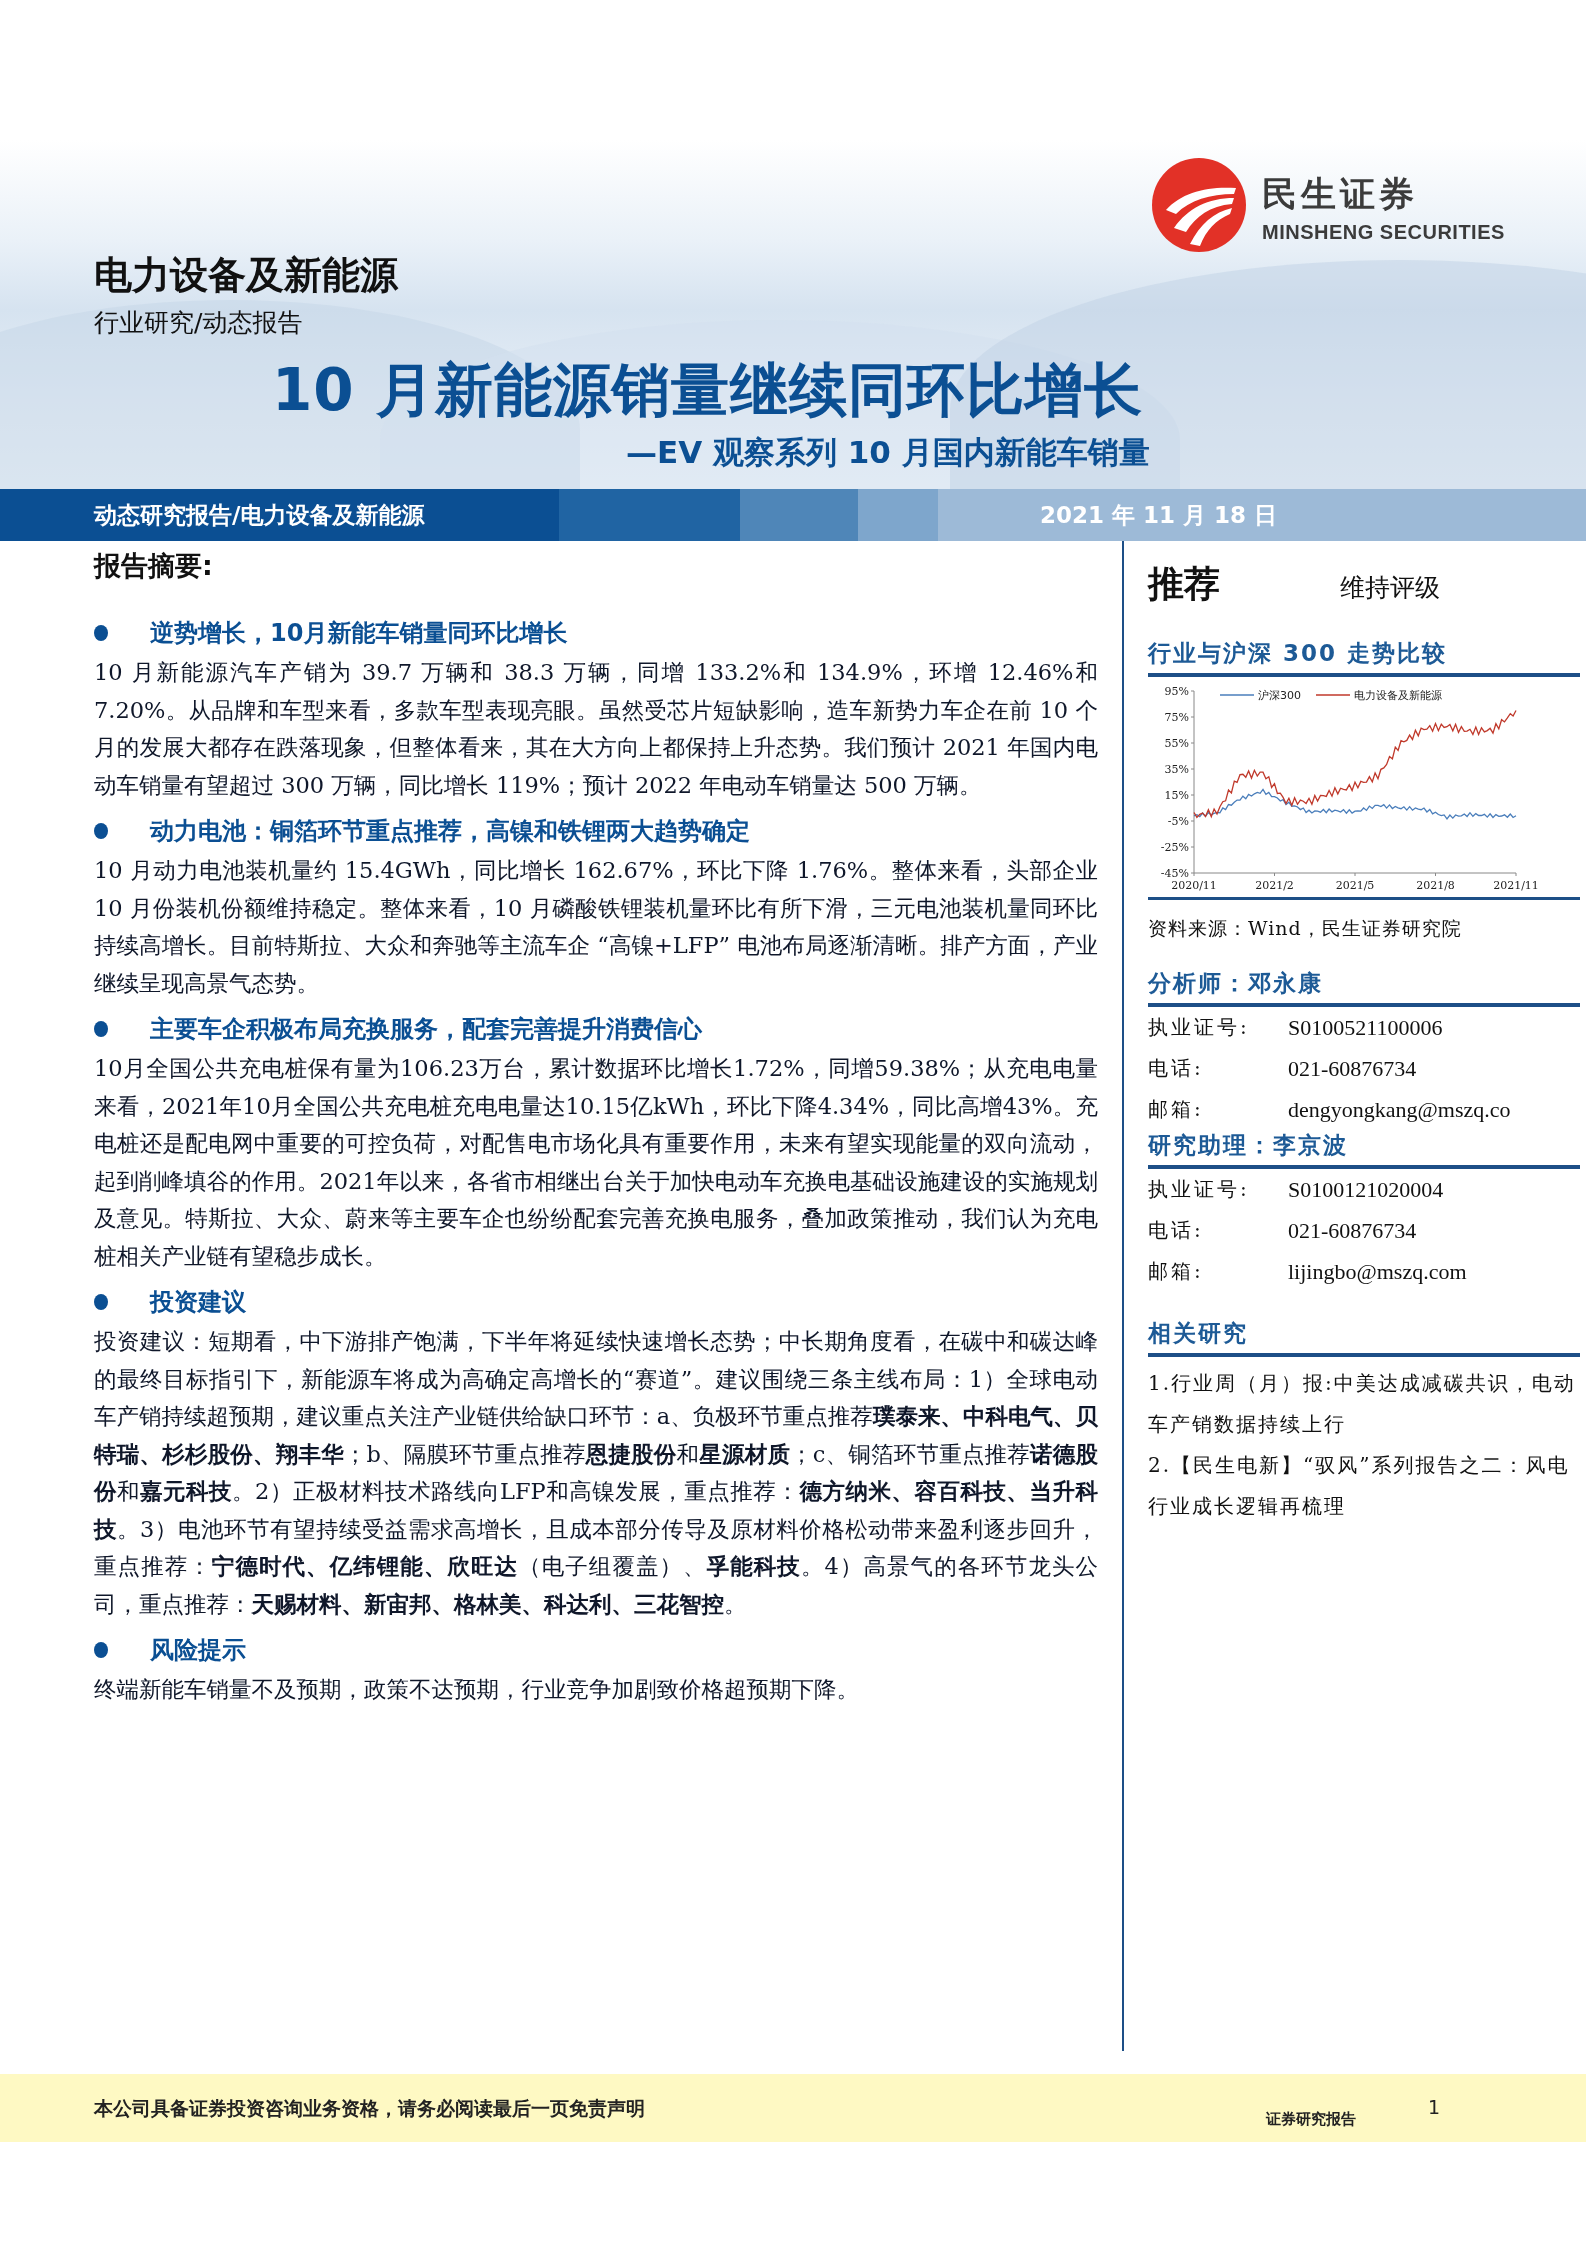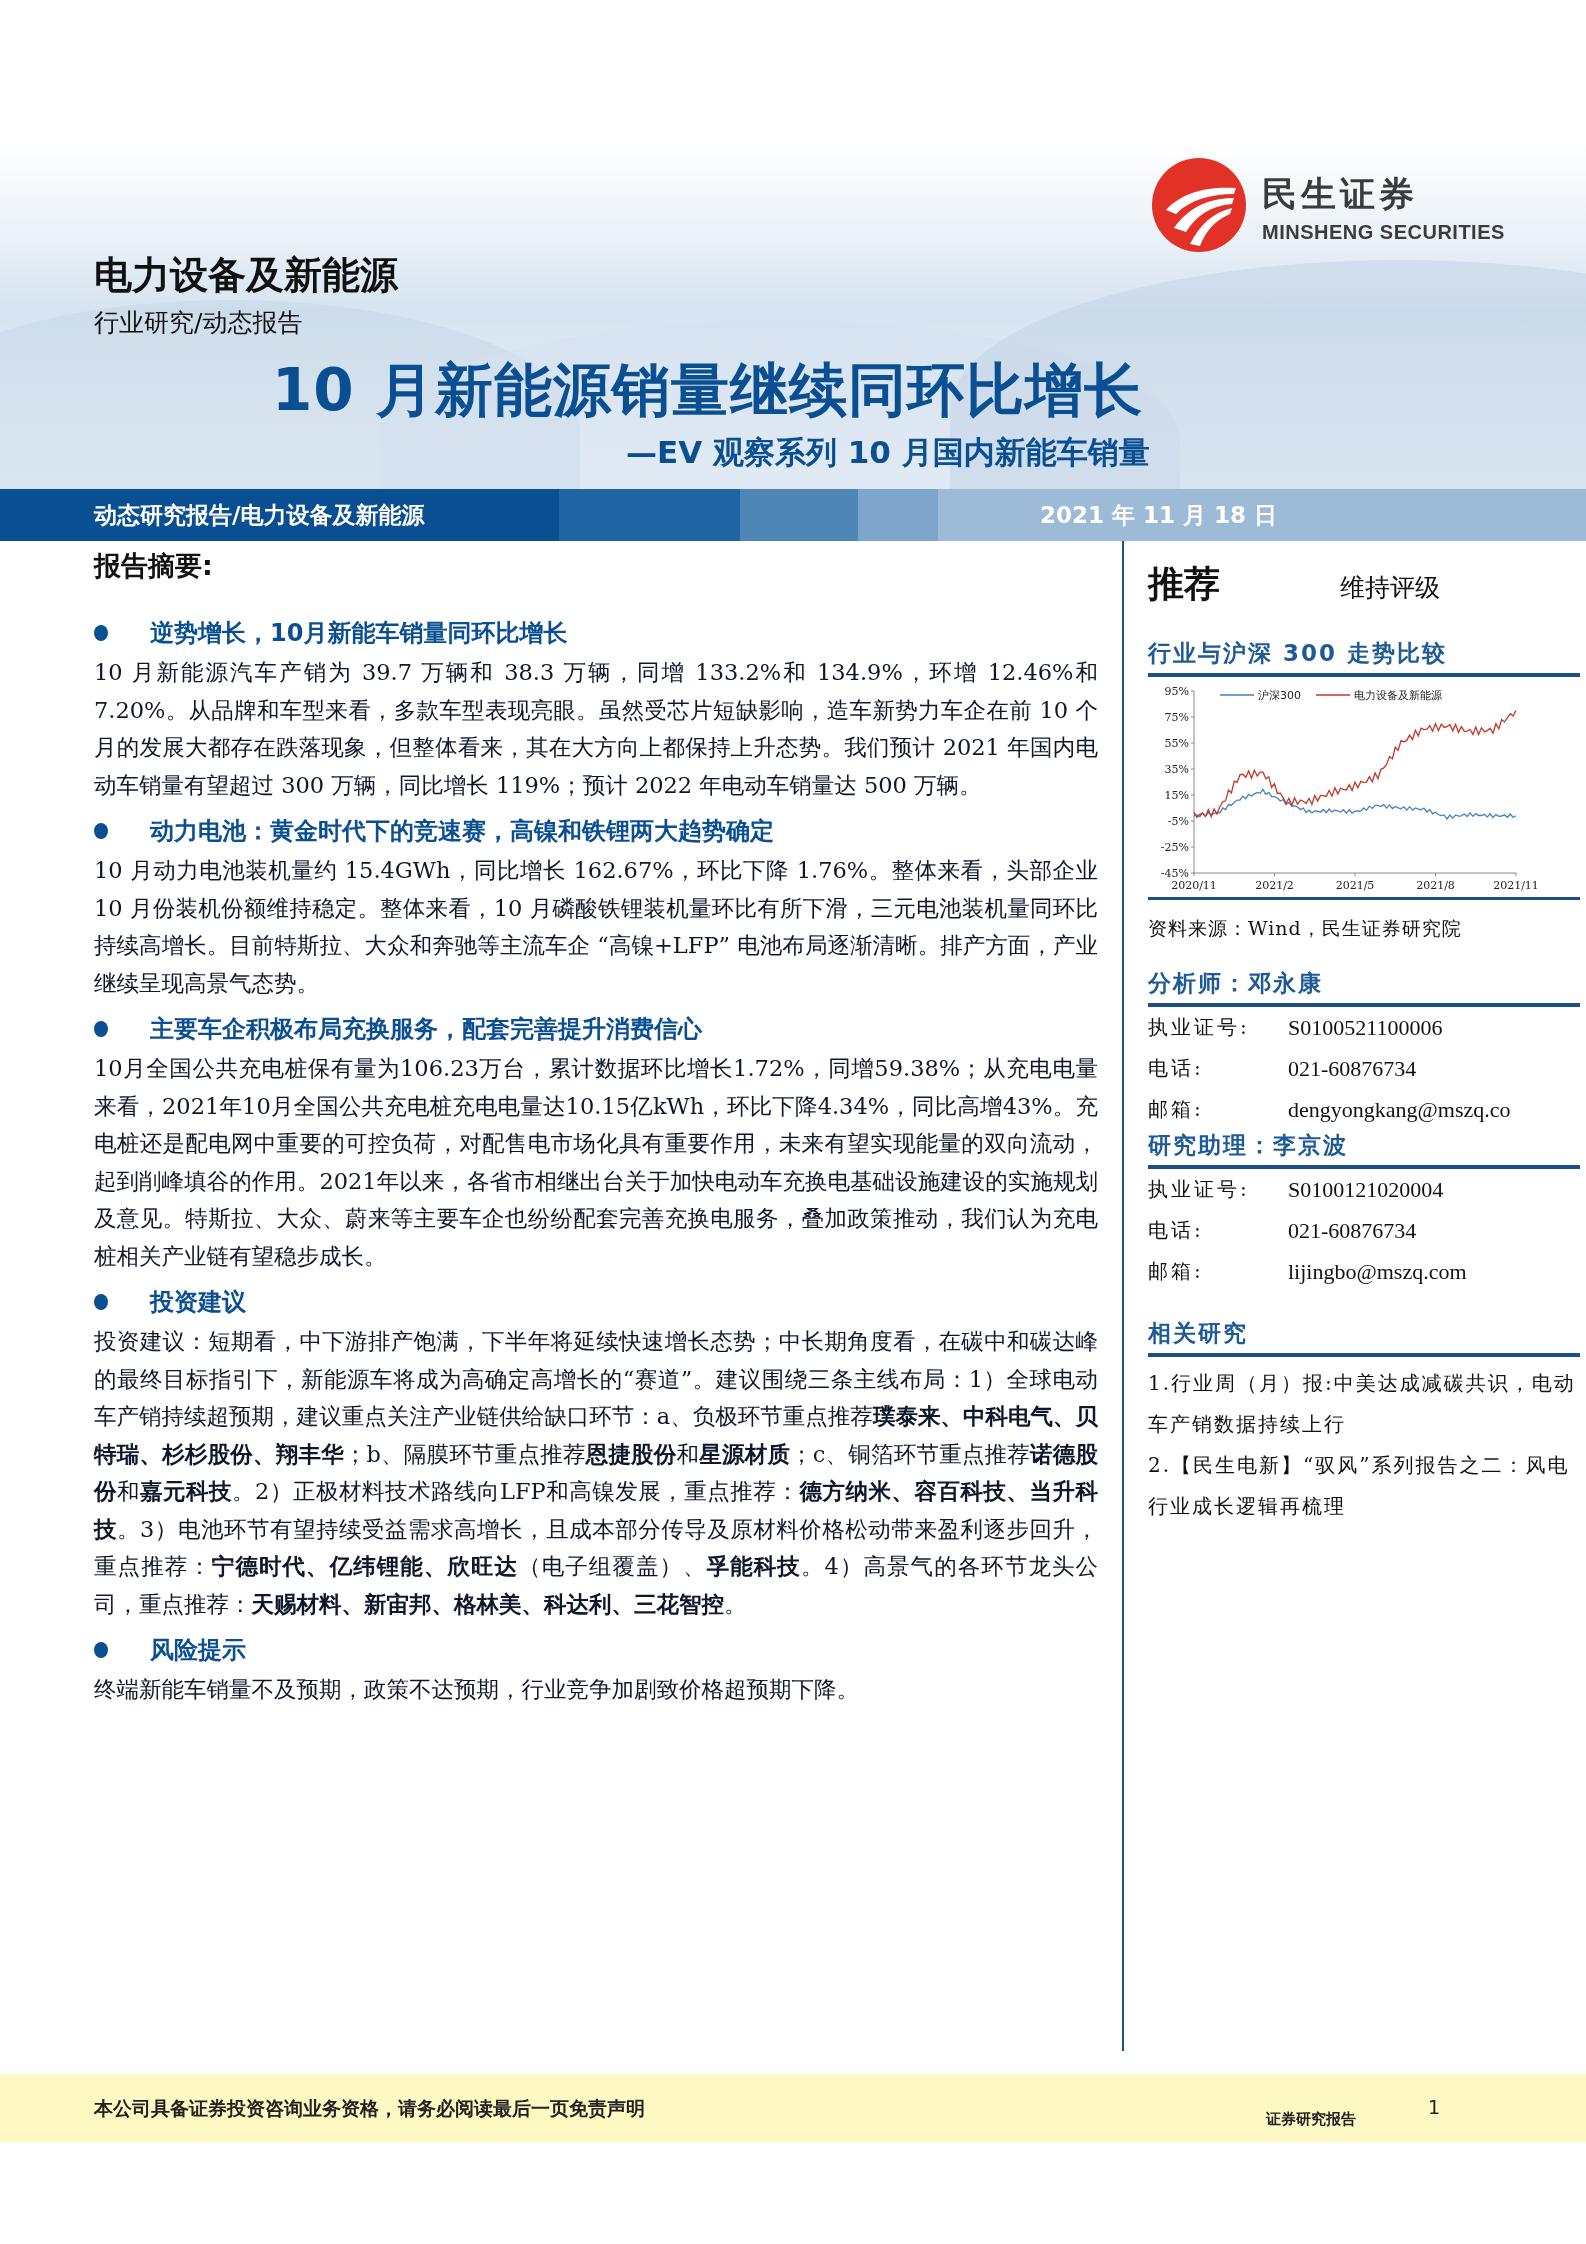--- a/index.html
+++ b/index.html
@@ -87,21 +87,21 @@
   <div class="summary-h">报告摘要:</div>
 
   <div class="sec-h">
       <span class="bullet"></span>
       <span>逆势增长，10月新能车销量同环比增长</span>
     </div>
   <div class="para">10 月新能源汽车产销为 39.7 万辆和 38.3 万辆，同增 133.2%和 134.9%，环增 12.46%和 7.20%。从品牌和车型来看，多款车型表现亮眼。虽然受芯片短缺影响，造车新势力车企在前 10 个月的发展大都存在跌落现象，但整体看来，其在大方向上都保持上升态势。我们预计 2021 年国内电动车销量有望超过 300 万辆，同比增长 119%；预计 2022 年电动车销量达 500 万辆。</div>
 
   <div class="sec-h">
       <span class="bullet"></span>
-      <span>动力电池：黄金时代下的竞速赛，高镍和铁锂两大趋势确定</span>
+      <span>动力电池：铜箔环节重点推荐，高镍和铁锂两大趋势确定</span>
     </div>
   <div class="para">10 月动力电池装机量约 15.4GWh，同比增长 162.67%，环比下降 1.76%。整体来看，头部企业 10 月份装机份额维持稳定。整体来看，10 月磷酸铁锂装机量环比有所下滑，三元电池装机量同环比持续高增长。目前特斯拉、大众和奔驰等主流车企 “高镍+LFP” 电池布局逐渐清晰。排产方面，产业继续呈现高景气态势。</div>
 
   <div class="sec-h">
       <span class="bullet"></span>
       <span>主要车企积极布局充换服务，配套完善提升消费信心</span>
     </div>
   <div class="para">10月全国公共充电桩保有量为106.23万台，累计数据环比增长1.72%，同增59.38%；从充电电量来看，2021年10月全国公共充电桩充电电量达10.15亿kWh，环比下降4.34%，同比高增43%。充电桩还是配电网中重要的可控负荷，对配售电市场化具有重要作用，未来有望实现能量的双向流动，起到削峰填谷的作用。2021年以来，各省市相继出台关于加快电动车充换电基础设施建设的实施规划及意见。特斯拉、大众、蔚来等主要车企也纷纷配套完善充换电服务，叠加政策推动，我们认为充电桩相关产业链有望稳步成长。</div>
 
   <div class="sec-h">

